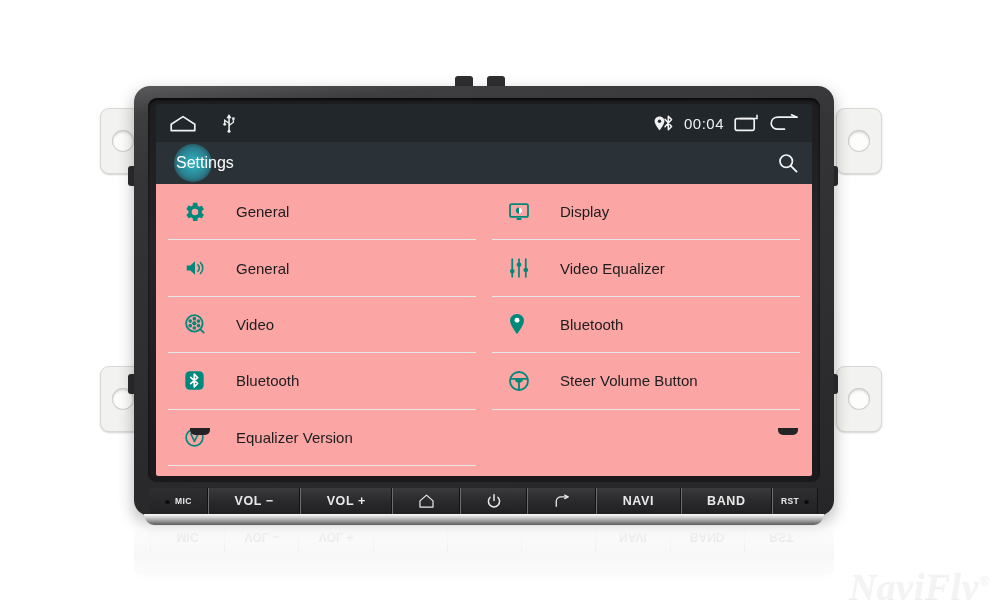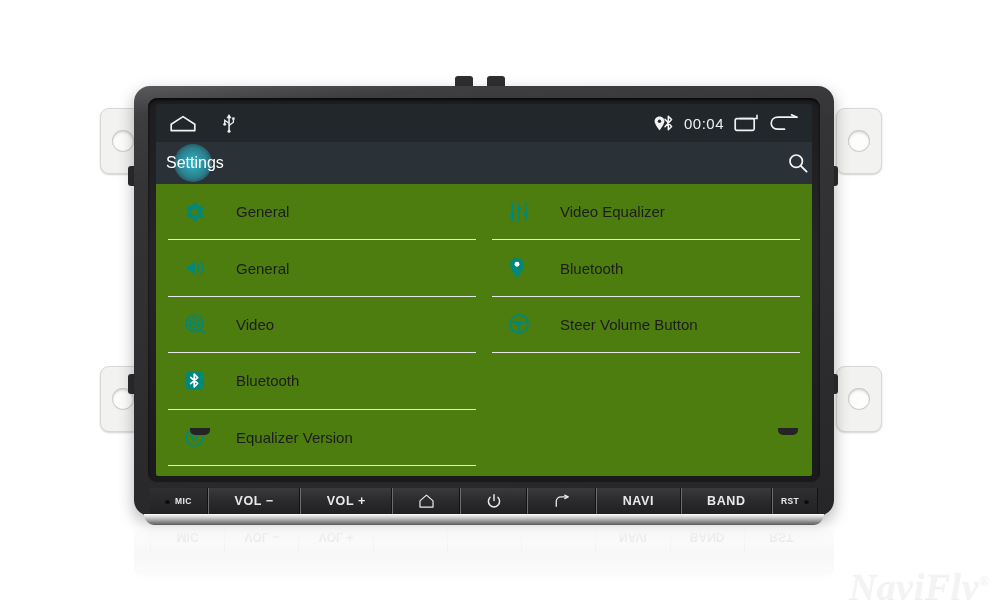--- a/index.html
+++ b/index.html
@@ -80,33 +80,33 @@
     display:flex; align-items:center; padding: 0 14px;
     color:#f2f4f5;
   }
   .sb-left { display:flex; align-items:center; gap:26px; }
   .sb-right { margin-left:auto; display:flex; align-items:center; gap:10px; }
   .sb-clock { font-size:15px; letter-spacing:.5px; color:#eef1f2; }
 
   
   .actionbar {
     height: 42px; background:#2a3237;
-    display:flex; align-items:center; padding: 0 4px;
+    display:flex; align-items:center; padding: 0 14px;
     position:relative;
   }
   .ripple {
     position:absolute; left:18px; top:50%; transform:translateY(-50%);
     width:38px; height:38px; border-radius:50%;
     background: radial-gradient(circle at 50% 50%, rgba(50,190,205,.95) 0%, rgba(42,160,180,.70) 55%, rgba(40,140,160,.25) 80%, rgba(40,140,160,0) 100%);
   }
   .ab-title { position:relative; font-size:16px; color:#ffffff; margin-left:6px; }
   .ab-search { margin-left:auto; }
 
   
-  .list-wrap { height: 292px; background:#4d7c0f; padding: 0 12px; }
+  .list-wrap { height: 292px; background:#fca5a5; padding: 0 12px; }
   .list-grid { display:flex; }
   .col { width:50%; }
   .row {
     height: 56.4px;
     display:flex; align-items:center;
     padding-left: 16px;
     border-bottom: 1px solid #e6e6e6;
   }
   .row.last { border-bottom: 1px solid #e6e6e6; }
   .row.blank { border-bottom: none; }
@@ -341,20 +341,31 @@
                   <path d="M7.8 7.8 L12 16.4 L16.2 7.8" fill="none" stroke="#00897b" stroke-width="1.9" stroke-linecap="round" stroke-linejoin="round"></path>
                 </svg>
               </span>
               <span class="lbl">Equalizer Version</span>
             </div>
 
           </div>
 
           <div class="col right">
 
+            <div class="row">
+              <span class="ic">
+                <svg class="ti" width="22" height="22" viewBox="0 0 24 24">
+                  <rect x="2.2" y="3.4" width="19.6" height="14" rx="1.8" fill="none" stroke="#00897b" stroke-width="2"></rect>
+                  <circle cx="12" cy="10.4" r="3.4" fill="#00897b"></circle>
+                  <path d="M12 7 v6.8 a3.4 3.4 0 0 0 0-6.8z" fill="#ffffff"></path>
+                  <rect x="9.2" y="18.5" width="5.6" height="2.2" rx="1" fill="#00897b"></rect>
+                </svg>
+              </span>
+              <span class="lbl">Display</span>
+            </div>
 
             <div class="row">
               <span class="ic">
                 <svg class="ti" width="22" height="22" viewBox="0 0 24 24">
                   <path d="M4.6 2.4 V21.6 M12 2.4 V21.6 M19.4 2.4 V21.6" stroke="#00897b" stroke-width="1.9" stroke-linecap="round"></path>
                   <rect x="2.2" y="13.4" width="4.8" height="4.4" rx="1.6" fill="#00897b"></rect>
                   <rect x="9.6" y="6.2" width="4.8" height="4.4" rx="1.6" fill="#00897b"></rect>
                   <rect x="17" y="12" width="4.8" height="4.4" rx="1.6" fill="#00897b"></rect>
                 </svg>
               </span>

